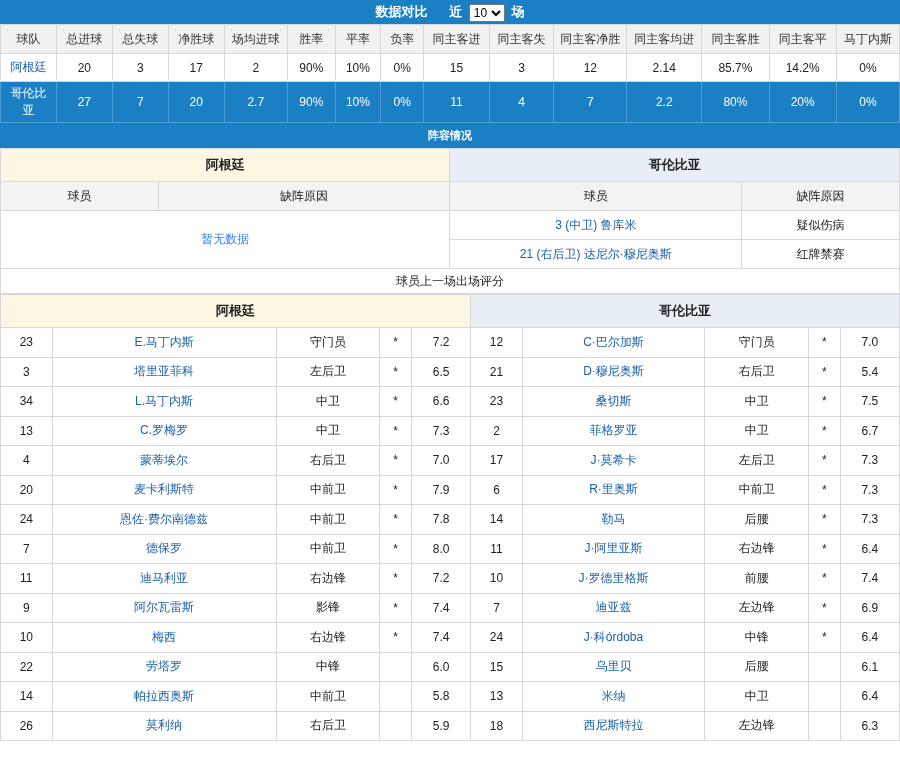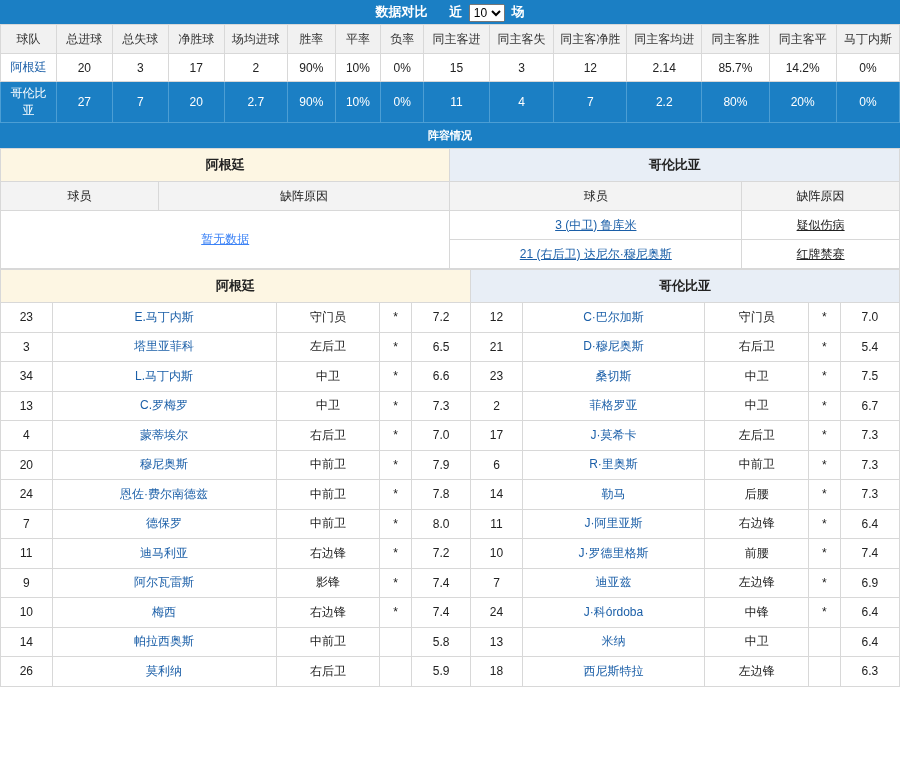--- a/index.html
+++ b/index.html
@@ -57,21 +57,21 @@
     height:24px;
     line-height:24px;
     border:1px solid #1b7fc4;
     border-top:none;
   }
 
   
   .squad th.team-left{background:#fdf6e3;font-weight:bold;font-size:13px;height:26px;}
   .squad th.team-right{background:#e8eef6;font-weight:bold;font-size:13px;height:26px;}
   .squad th.sub{background:#f3f3f3;height:22px;font-size:12px;}
-  .squad td{height:22px;text-decoration:underline;}
+  .squad td{height:22px;}
   .squad .player{color:#1b5fa8;}
   .nodata{color:#3b82f6;height:40px;}
 
   
   .caption{
     text-align:center;
     font-size:12px;
     padding:4px 0 3px;
     border-left:1px solid #d8d8d8;
     border-right:1px solid #d8d8d8;
@@ -174,20 +174,21 @@
       <td class="player">3 (中卫) 鲁库米</td>
       <td>疑似伤病</td>
     </tr>
     <tr>
       <td class="player">21 (右后卫) 达尼尔·穆尼奥斯</td>
       <td>红牌禁赛</td>
     </tr>
   </tbody>
     </table>
 
+  <div class="caption">球员上一场出场评分</div>
 
   <table class="ratings">
     <tbody>
         <tr>
       <th class="team-left" colspan="5">阿根廷</th>
       <th class="team-right" colspan="5">哥伦比亚</th>
     </tr>
     </tbody>
       <tbody id="ratings-body">
         <tr>
@@ -245,21 +246,21 @@
           <td>*</td>
           <td>7.0</td>
           <td>17</td>
           <td class="pname">J·莫希卡</td>
           <td>左后卫</td>
           <td>*</td>
           <td>7.3</td>
         </tr>
         <tr>
           <td>20</td>
-          <td class="pname">穆尼奥斯</td>
+          <td class="pname">麦卡利斯特</td>
           <td>中前卫</td>
           <td>*</td>
           <td>7.9</td>
           <td>6</td>
           <td class="pname">R·里奥斯</td>
           <td>中前卫</td>
           <td>*</td>
           <td>7.3</td>
         </tr>
         <tr>
@@ -316,20 +317,32 @@
           <td>右边锋</td>
           <td>*</td>
           <td>7.4</td>
           <td>24</td>
           <td class="pname">J·科órdoba</td>
           <td>中锋</td>
           <td>*</td>
           <td>6.4</td>
         </tr>
         <tr>
+          <td>22</td>
+          <td class="pname">劳塔罗</td>
+          <td>中锋</td>
+          <td></td>
+          <td>6.0</td>
+          <td>15</td>
+          <td class="pname">乌里贝</td>
+          <td>后腰</td>
+          <td></td>
+          <td>6.1</td>
+        </tr>
+        <tr>
           <td>14</td>
           <td class="pname">帕拉西奥斯</td>
           <td>中前卫</td>
           <td></td>
           <td>5.8</td>
           <td>13</td>
           <td class="pname">米纳</td>
           <td>中卫</td>
           <td></td>
           <td>6.4</td>

